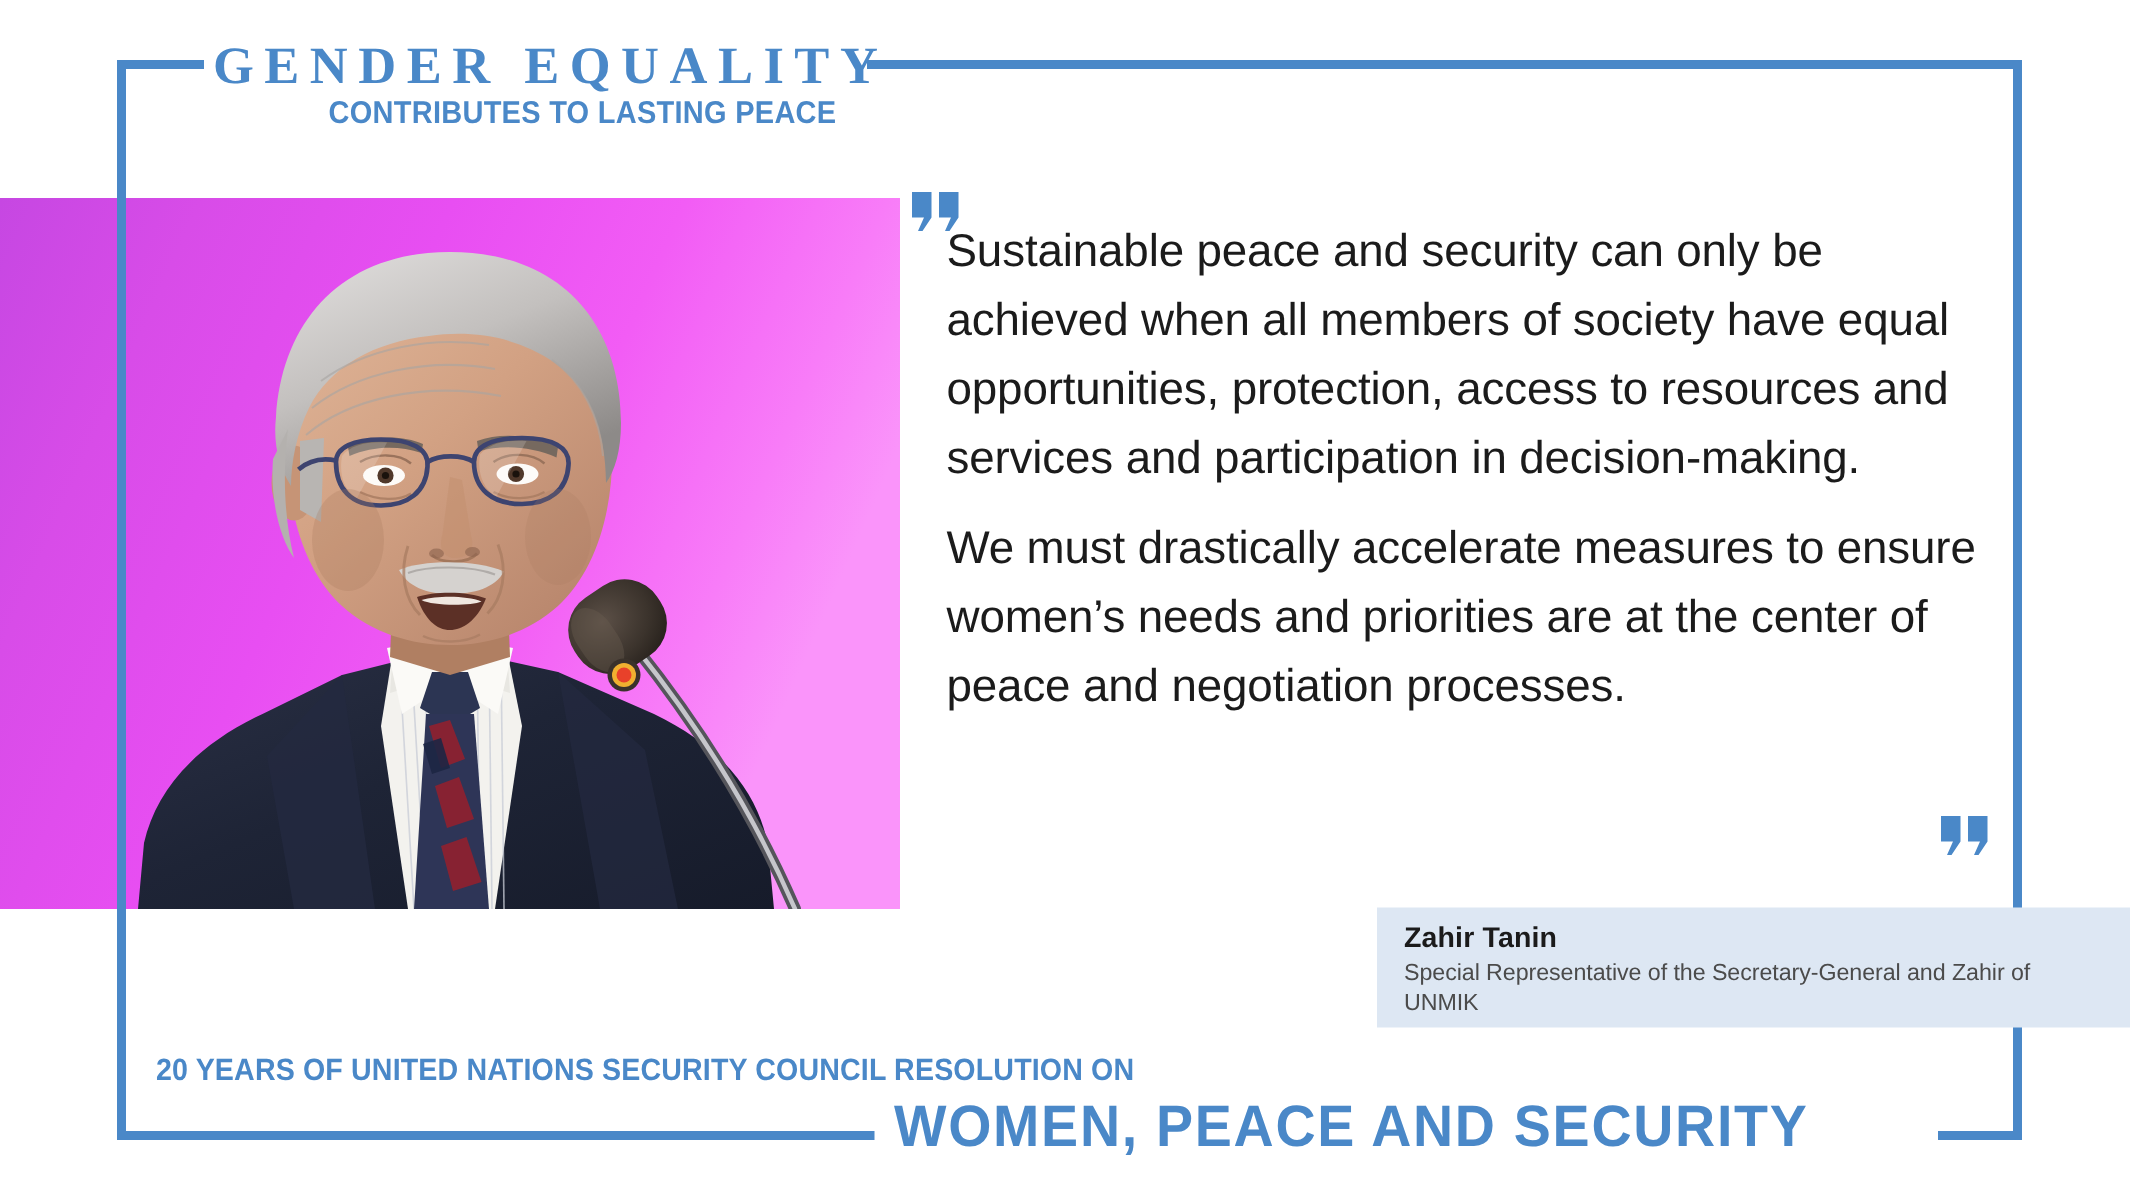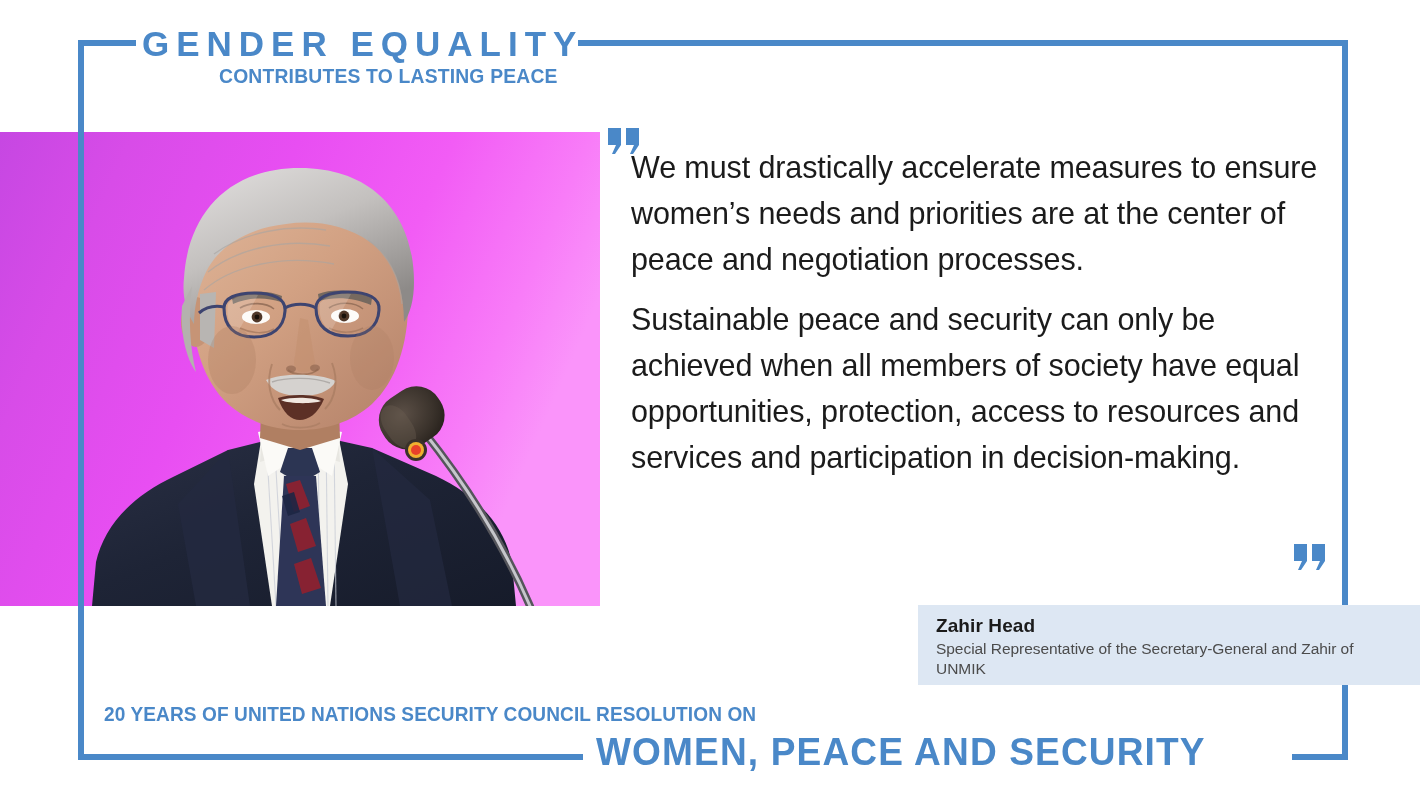--- a/index.html
+++ b/index.html
@@ -59,20 +59,21 @@
     position: absolute;
     left: 142px;
     top: 26px;
     font-size: 35px;
     font-weight: 700;
     letter-spacing: 7px;
     color: #4a88c8;
     white-space: nowrap;
     line-height: 1;
     font-stretch: condensed;
+    font-family: Liberation Serif, serif;
   }
   .header-sub {
     position: absolute;
     left: 219px;
     top: 65px;
     font-size: 21px;
     font-weight: 700;
     letter-spacing: 0.2px;
     color: #4a88c8;
     white-space: nowrap;
@@ -355,26 +356,26 @@
   </div>
 
   <div class="quote-close">
     <svg class="qmark" viewBox="0 0 34 26" xmlns="http://www.w3.org/2000/svg" aria-hidden="true">
       <path d="M0 0 H13 V17 L7 26 H4 L8 17 H0 Z" fill="#4a88c8"></path>
       <path d="M18 0 H31 V17 L25 26 H22 L26 17 H18 Z" fill="#4a88c8"></path>
     </svg>
   </div>
 
   <div class="quote-body">
+    <p class="quote-p">Sustainable peace and security can only be achieved when all members of society have equal opportunities, protection, access to resources and services and participation in decision-making.</p>
     <p class="quote-p">We must drastically accelerate measures to ensure women’s needs and priorities are at the center of peace and negotiation processes.</p>
-    <p class="quote-p">Sustainable peace and security can only be achieved when all members of society have equal opportunities, protection, access to resources and services and participation in decision-making.</p>
   </div>
 
   <div class="attrib-band"></div>
   <div class="attrib-inner">
-    <div class="attrib-name">Zahir Head</div>
+    <div class="attrib-name">Zahir Tanin</div>
     <div class="attrib-role">Special Representative of the Secretary-General and Zahir of UNMIK</div>
   </div>
 
   <div class="footer-line1">20 YEARS OF UNITED NATIONS SECURITY COUNCIL RESOLUTION ON</div>
   <div class="footer-line2">WOMEN, PEACE AND SECURITY</div>
 
 </div>
 
 </body></html>

